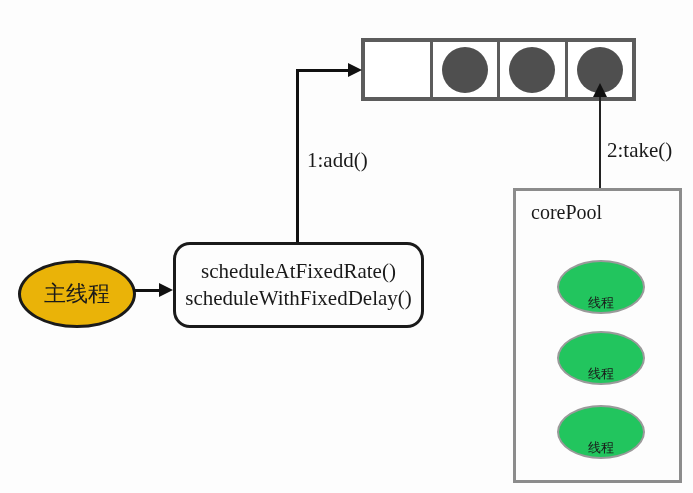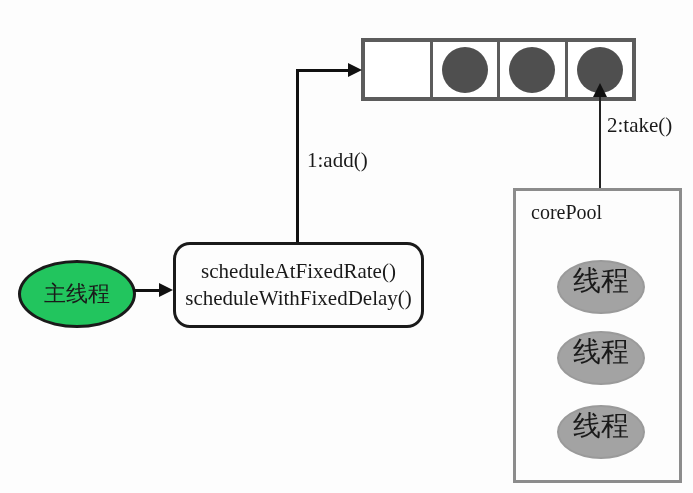--- a/index.html
+++ b/index.html
@@ -73,35 +73,35 @@
   .main-line-h { left: 133px; top: 289px; width: 28px; height: 3px; }
   .main-head { left: 159px; top: 283px; }
 
   
   .flow-label {
     position: absolute;
     font-size: 21px;
     white-space: nowrap;
   }
   .label-add  { left: 307px; top: 148px; }
-  .label-take { left: 607px; top: 113px; }
+  .label-take { left: 607px; top: 138px; }
 
   
   .main-thread {
     position: absolute;
     left: 18px; top: 260px;
     width: 118px; height: 68px;
     border: 3px solid #1a1a1a;
     border-radius: 50%;
     box-sizing: border-box;
     display: flex;
     align-items: center;
     justify-content: center;
     font-size: 22px;
-    background: #22c55e;
+    background: #eab308;
   }
 
   
   .schedule-box {
     position: absolute;
     left: 173px; top: 242px;
     width: 251px; height: 86px;
     border: 3px solid #1a1a1a;
     border-radius: 17px;
     box-sizing: border-box;
@@ -130,24 +130,24 @@
     font-size: 20px;
     margin-left: 8px;
   }
   .thread-ellipse {
     position: absolute;
     width: 88px; height: 54px;
     border: 2px solid #9a9a9a;
     border-radius: 50%;
     box-sizing: border-box;
     display: flex;
-    align-items: flex-start;
-    justify-content: center;
-    font-size: 28px;
-    background: #a3a3a3;
+    align-items: flex-end;
+    justify-content: center;
+    font-size: 13px;
+    background: #22c55e;
   }
   .thread-1 { left: 557px; top: 260px; }
   .thread-2 { left: 557px; top: 331px; }
   .thread-3 { left: 557px; top: 405px; }
 </style>
 </head>
 <body>
 
 <div id="stage">
 

